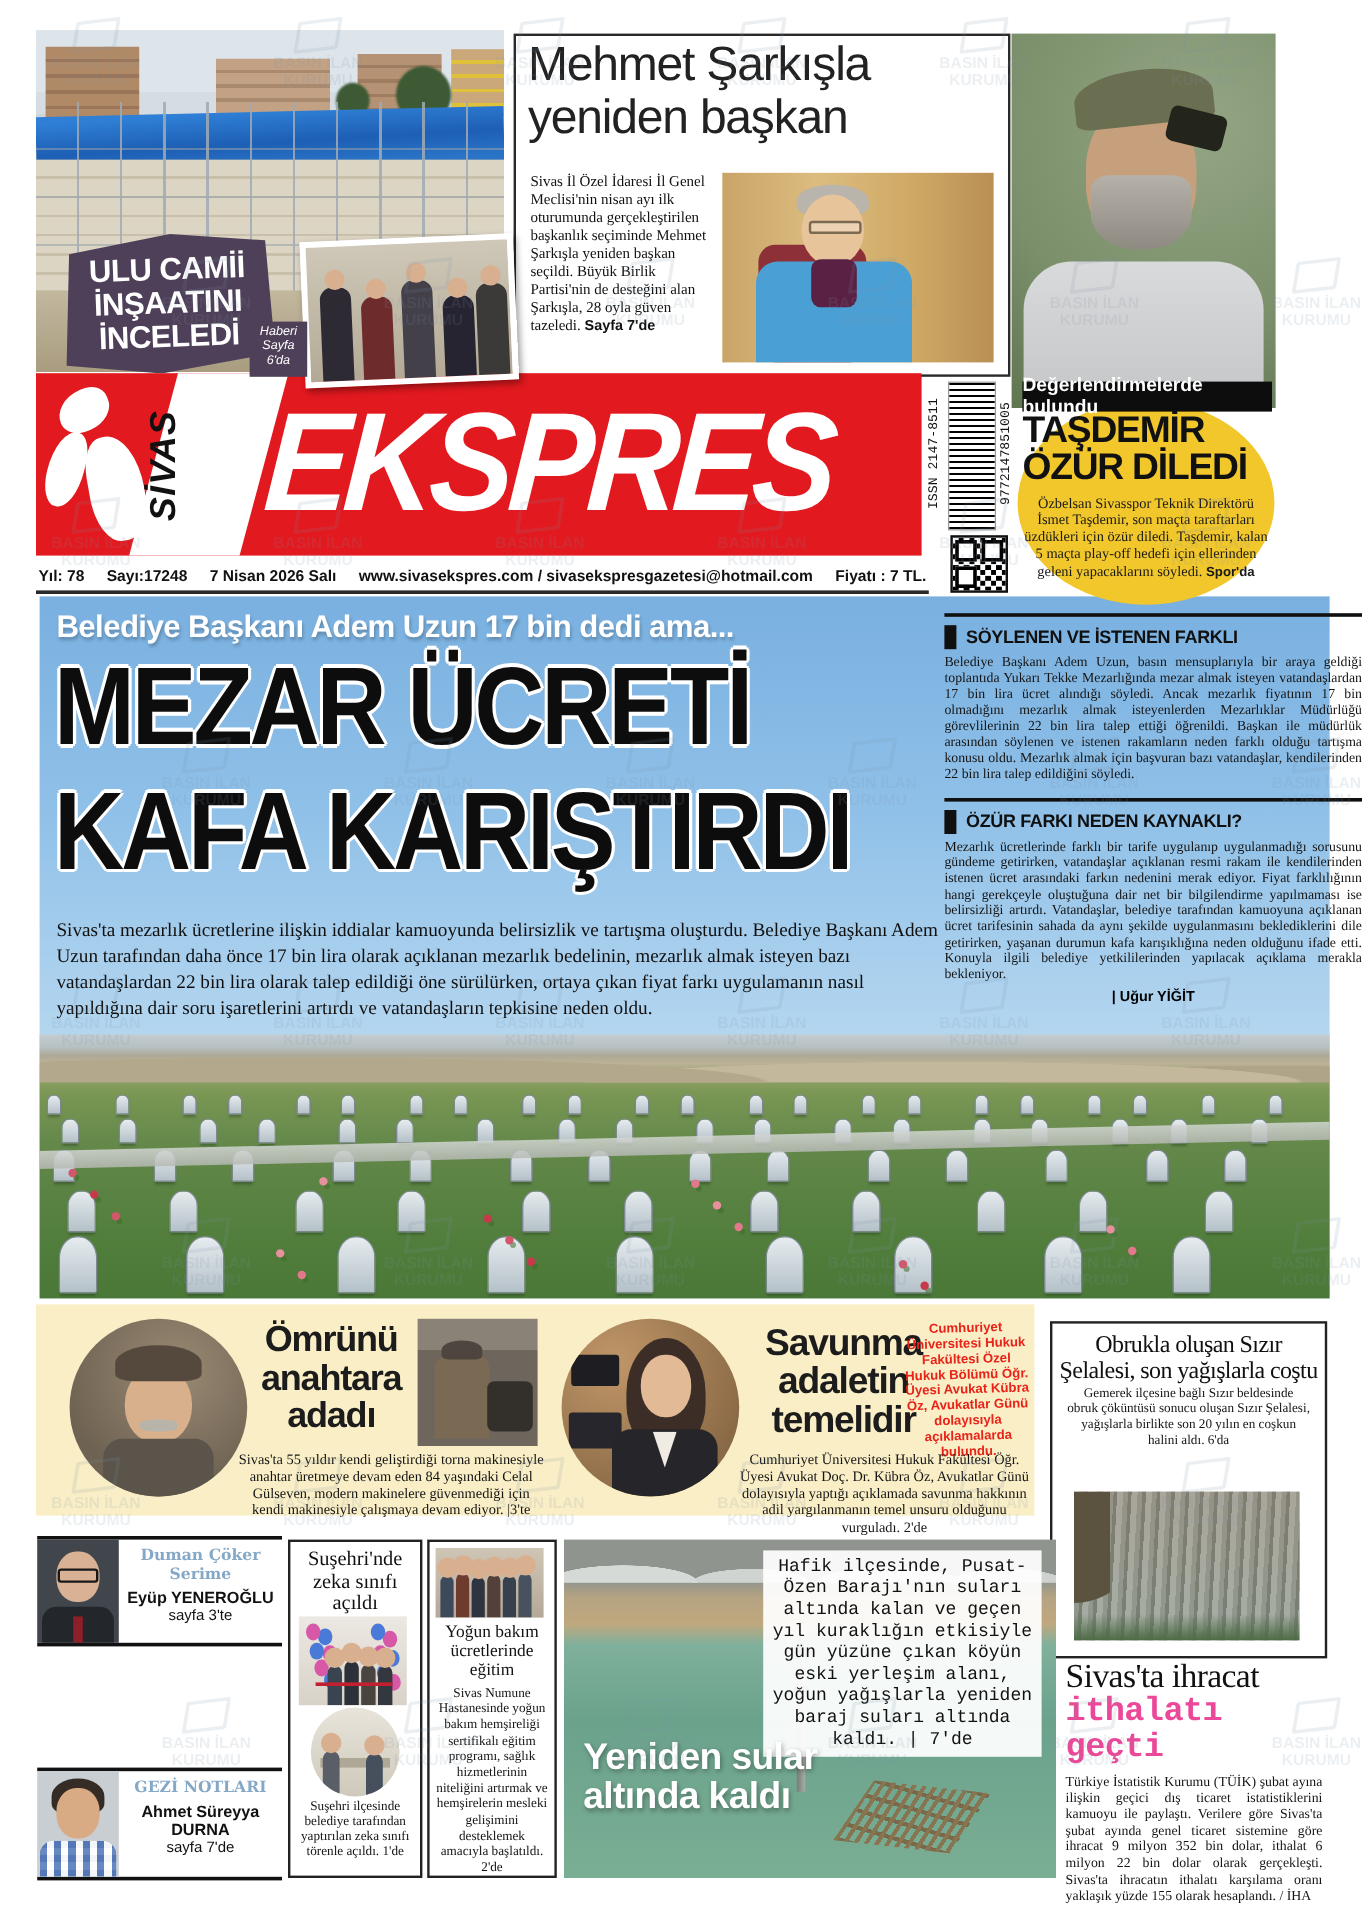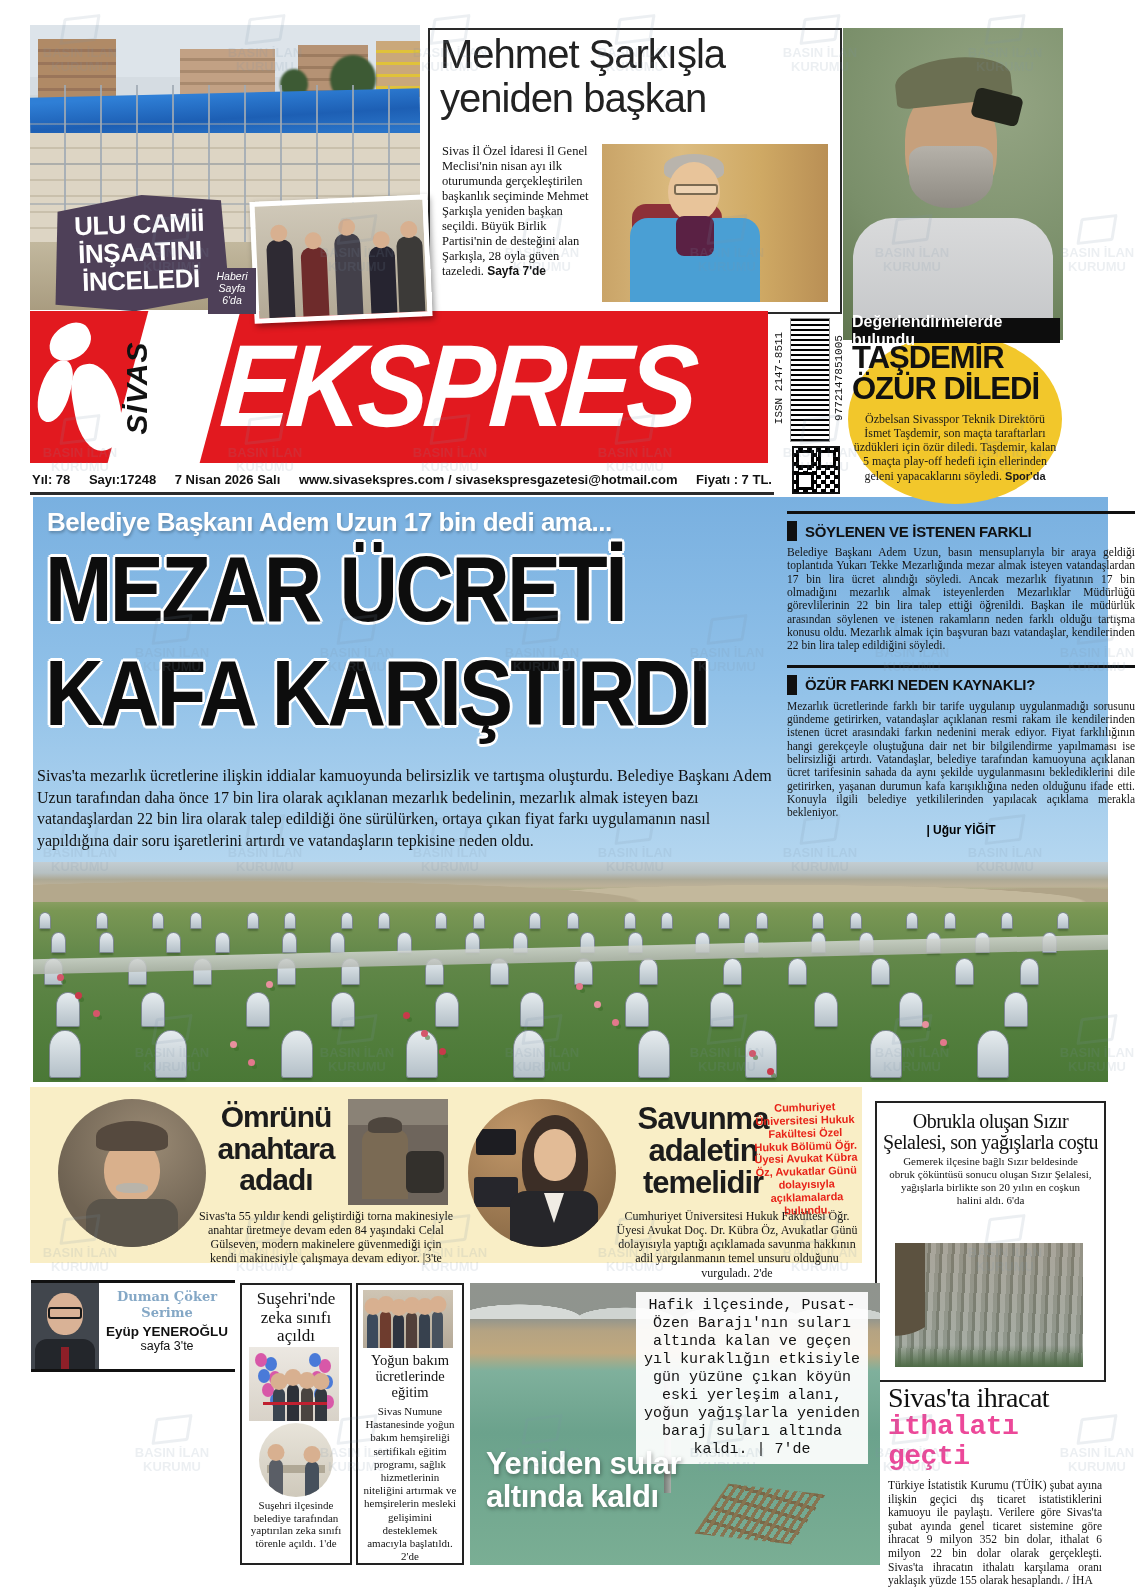--- a/index.html
+++ b/index.html
@@ -109,21 +109,21 @@
 
   
   #panel{left:33px;top:497px;width:1075px;height:585px;
     background:linear-gradient(180deg,#79b0e0 0%,#8fc0e8 30%,#b7d8f0 65%,#cfe4f4 100%)}
   #kicker{position:absolute;left:14px;top:10px;color:#fff;font-weight:bold;font-size:26px;
     letter-spacing:-.5px;text-shadow:1px 2px 3px rgba(0,0,0,.25)}
   .mez-line{position:absolute;left:12px;font-size:92px;font-weight:bold;color:#0d0d0d;
     letter-spacing:-3px;line-height:1;transform:scaleX(.88);transform-origin:left top;white-space:nowrap;
     text-shadow:3px 0 0 #fff,-3px 0 0 #fff,0 3px 0 #fff,0 -3px 0 #fff,2px 2px 0 #fff,-2px 2px 0 #fff,2px -2px 0 #fff,-2px -2px 0 #fff}
   #mez1{top:46px} #mez2{top:150px}
-  #lede{position:absolute;left:4px;top:268px;width:740px;font-family:"Liberation Serif",serif;
+  #lede{position:absolute;left:14px;top:268px;width:740px;font-family:"Liberation Serif",serif;
     font-size:16px;line-height:1.35;color:#101010}
   #rcol{position:absolute;left:754px;top:14px;width:348px}
   .sec{border-top:3px solid #101010;margin-bottom:12px}
   .sec-h{display:flex;align-items:center;gap:8px;margin:7px 0 5px}
   .sec-h .sq{width:10px;height:20px;background:#101010;flex:0 0 auto}
   .sec-h span{font-weight:bold;font-size:15px;letter-spacing:-.3px;color:#101010}
   .sec-b{font-family:"Liberation Serif",serif;font-size:11.5px;line-height:1.16;color:#141414;text-align:justify}
   #byline{text-align:center;font-weight:bold;font-size:12px;margin-top:3px}
 
   
@@ -491,20 +491,32 @@
       <div class="gl"></div>
       <div class="cp-tor"></div>
       <div class="tie"></div>
     </div>
     <div class="col-right">
       <div class="col-title">Duman Çöker Serime</div>
       <div class="col-name">Eyüp YENEROĞLU</div>
       <div class="col-page">sayfa 3'te</div>
     </div>
   </div>
+  <div class="col-card" style="top:1473px;height:88px">
+    <div class="col-photo" id="cp3">
+      <div class="hair"></div>
+      <div class="cp-head"></div>
+      <div class="cp-tor"></div>
+    </div>
+    <div class="col-right">
+      <div class="col-title">GEZİ NOTLARI</div>
+      <div class="col-name">Ahmet Süreyya DURNA</div>
+      <div class="col-page">sayfa 7'de</div>
+    </div>
+  </div>
 
   <div class="abs" id="susehri">
     <div id="susehri-h">Suşehri'nde zeka sınıfı açıldı</div>
     <div class="photo" id="susehri-photo">
       <div class="balloonset" style="left:6px;top:6px;background:#d858a8;
         box-shadow:10px 4px 0 #4a7ad8,3px 16px 0 #4a7ad8,14px 18px 0 #d858a8,7px 30px 0 #d858a8,15px 40px 0 #4a7ad8"></div>
       <div class="balloonset" style="right:18px;top:6px;background:#4a7ad8;
         box-shadow:10px 6px 0 #d858a8,2px 18px 0 #d858a8,12px 22px 0 #4a7ad8,5px 34px 0 #4a7ad8,13px 42px 0 #d858a8"></div>
       <div class="person" style="left:24px;width:12px;height:45%;background:#3a4450"></div>
       <div class="person" style="left:38px;width:12px;height:50%;background:#2c3038"></div>

